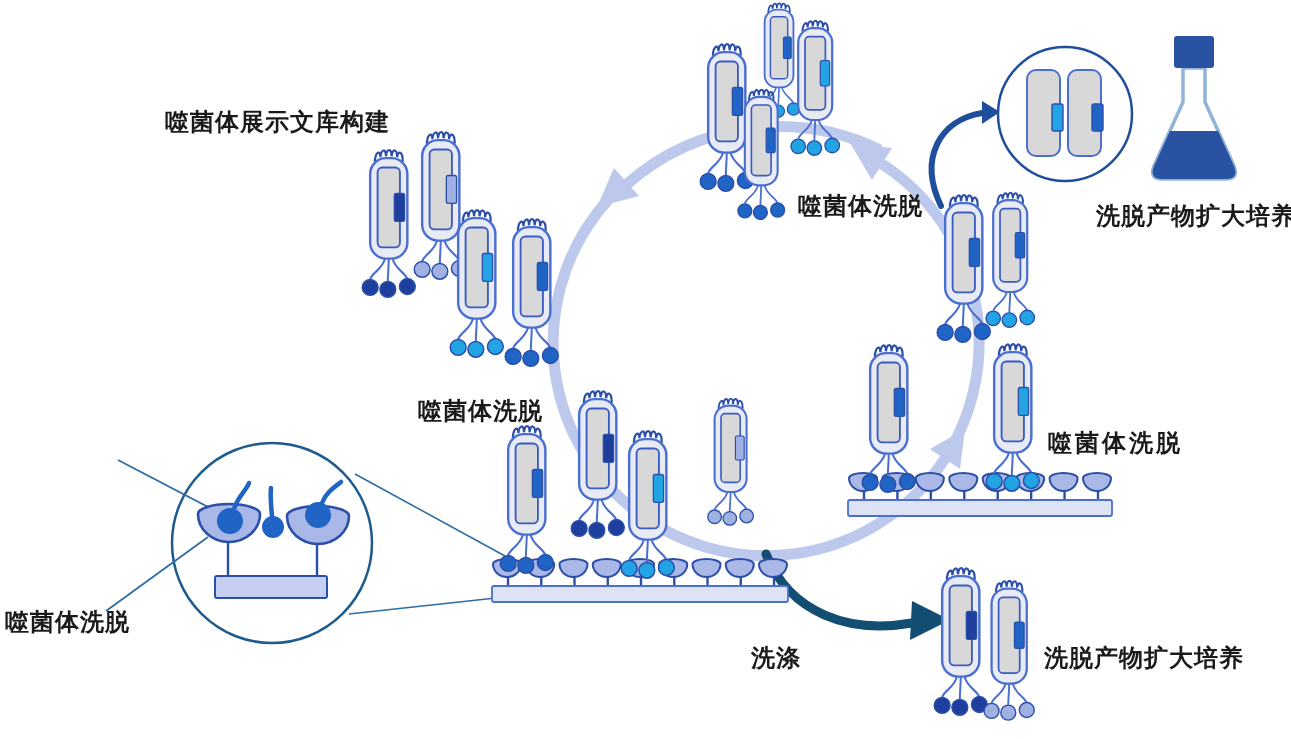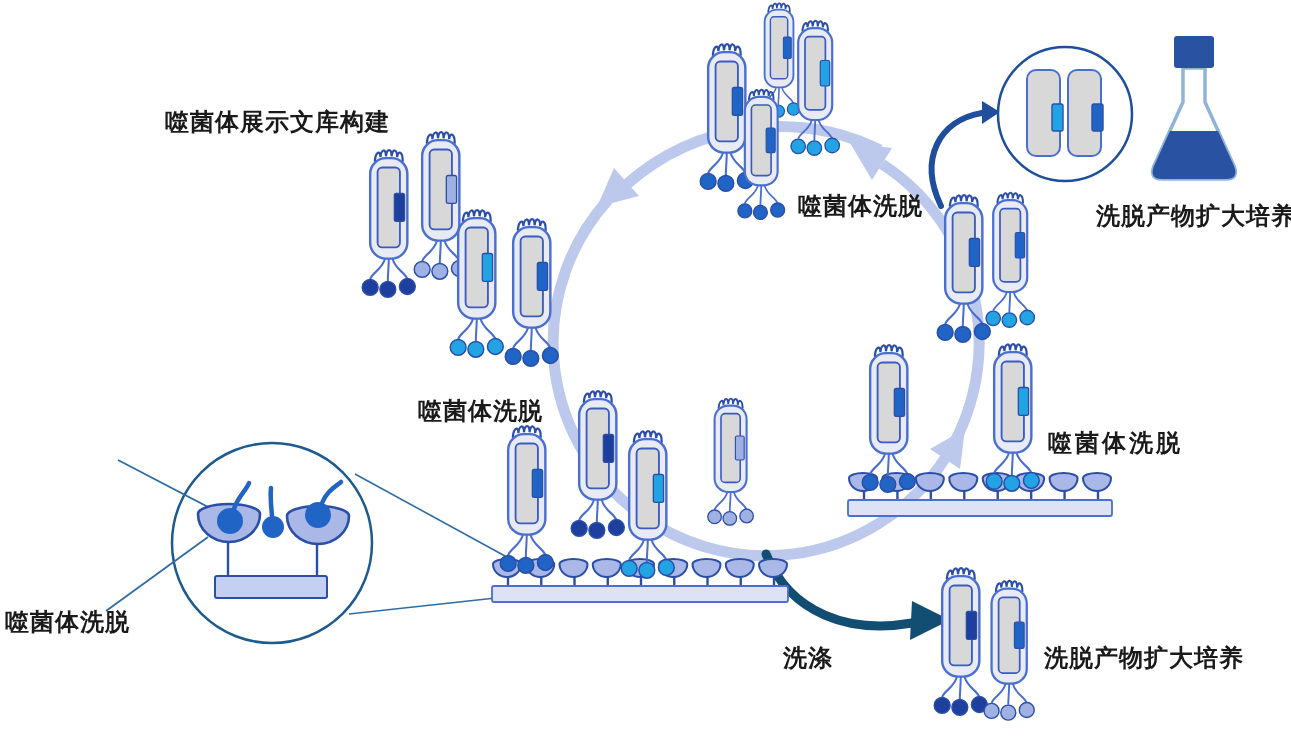--- a/index.html
+++ b/index.html
@@ -332,15 +332,15 @@
       <rect x="1174" y="36" width="40" height="32" rx="3" style="fill:var(--flask_liquid)"></rect>
     </g>
   </svg>
 
   <div class="lbl" style="left:165px;top:106px">噬菌体展示文库构建</div>
   <div class="lbl" style="left:798px;top:190px">噬菌体洗脱</div>
   <div class="lbl" style="left:1096px;top:200px">洗脱产物扩大培养</div>
   <div class="lbl lbl-wide" style="left:1048px;top:427px">噬菌体洗脱</div>
   <div class="lbl" style="left:418px;top:395px">噬菌体洗脱</div>
   <div class="lbl" style="left:5px;top:606px">噬菌体洗脱</div>
-  <div class="lbl" style="left:783px;top:642px">洗涤</div>
+  <div class="lbl" style="left:751px;top:642px">洗涤</div>
   <div class="lbl" style="left:1044px;top:642px">洗脱产物扩大培养</div>
 </div>
 
 </body></html>

